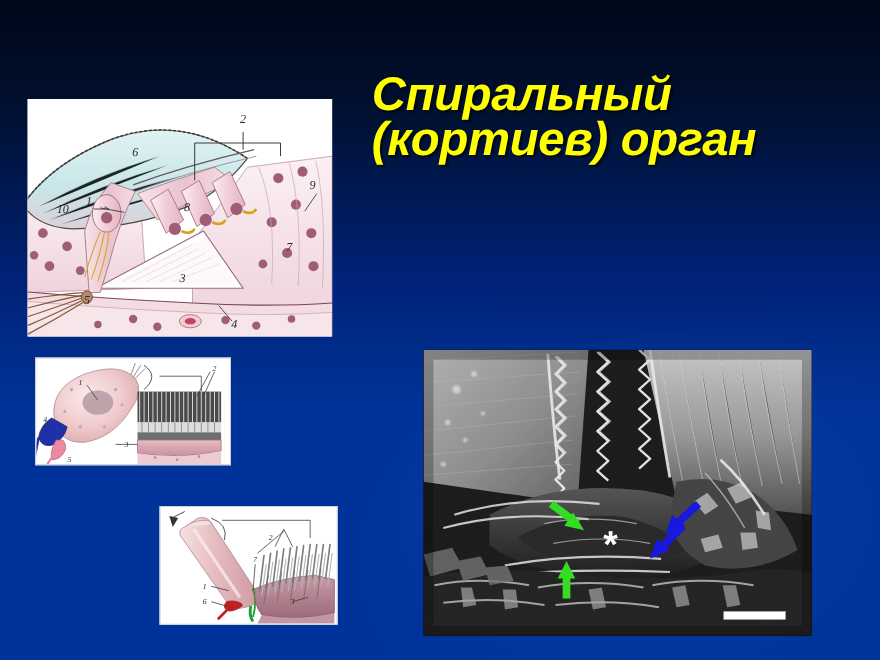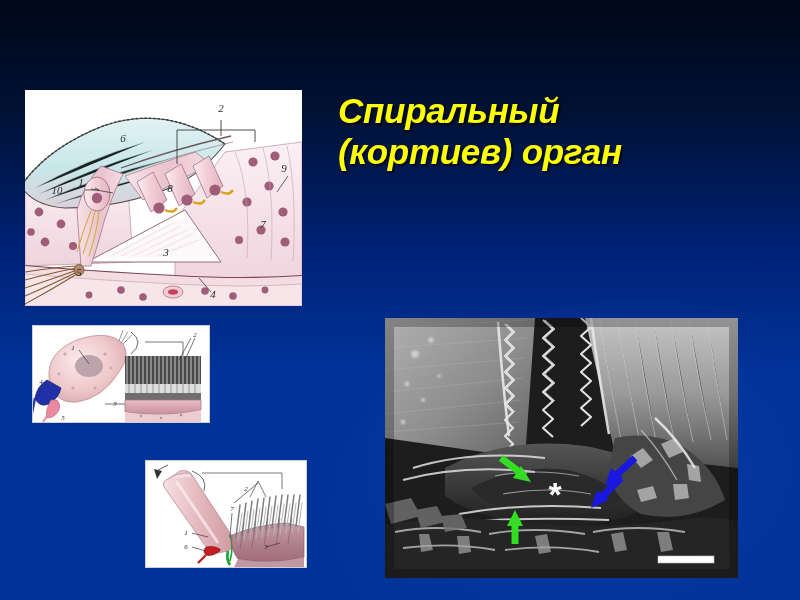--- a/index.html
+++ b/index.html
@@ -39,27 +39,27 @@
         rgba(20,80,190,0.45) 0%,
         rgba(10,50,150,0.18) 45%,
         rgba(0,0,0,0) 72%);
     pointer-events: none;
   }
 
   
   #title {
     position: absolute;
     left: 338px;
-    top: 90px;
+    top: 66px;
     width: 420px;
     color: #FFFF00;
     font-family: "Liberation Sans", sans-serif;
     font-weight: bold;
     font-style: italic;
-    font-size: 35px;
+    font-size: 43px;
     line-height: 41px;
     letter-spacing: -0.3px;
     text-shadow: 2px 2px 2px rgba(0,0,0,0.65);
     white-space: pre-line;
   }
 
   
   .figure {
     position: absolute;
     background: #ffffff;

